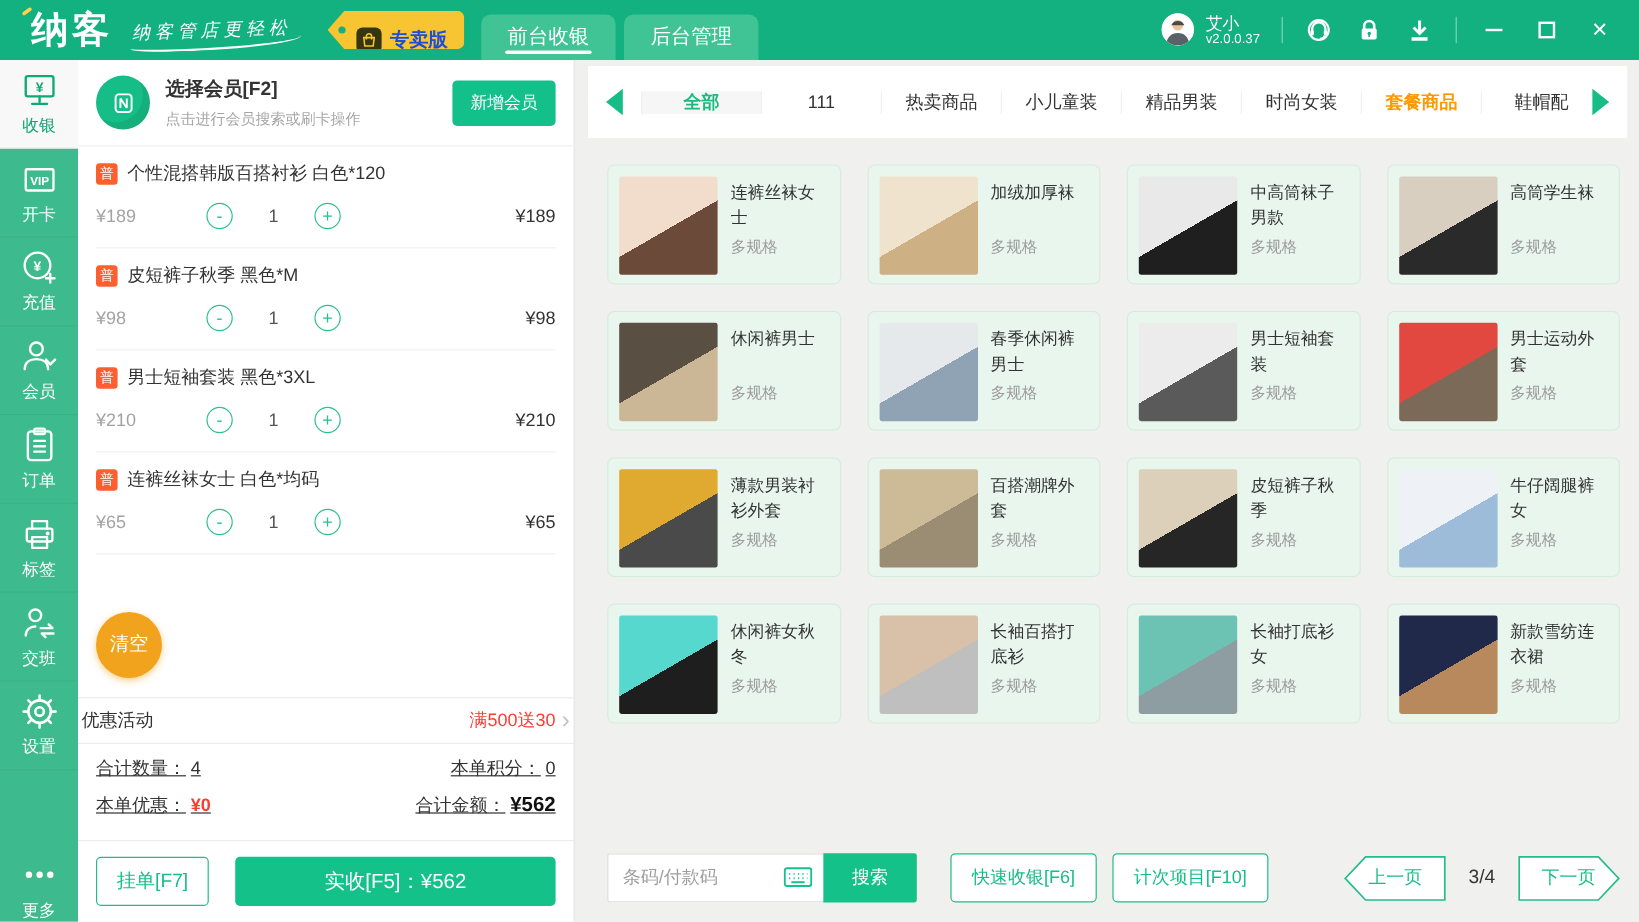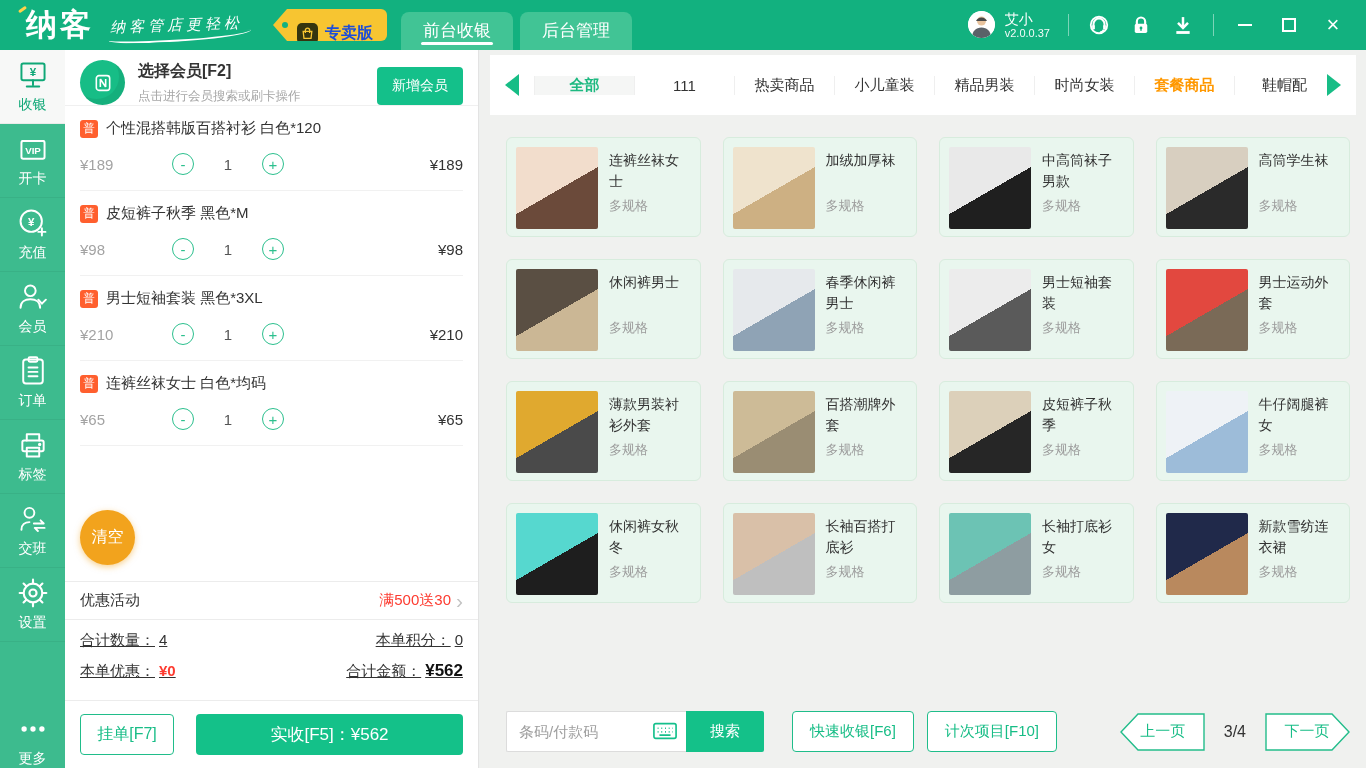--- a/index.html
+++ b/index.html
@@ -33,42 +33,42 @@
   
   .sidebar { position:absolute; top:50px; left:0; bottom:0; width:65px; background:#3dbb8e; display:flex; flex-direction:column; z-index:5; }
   .side-item { height:74px; display:flex; flex-direction:column; align-items:center; justify-content:center; gap:5px; color:#fff; font-size:14px; border-bottom:1px solid rgba(0,0,0,.05); cursor:pointer; }
   .side-item.active { background:#f7f8f7; color:#0fa877; }
   .side-item .icon-slot { width:32px; height:32px; display:flex; align-items:center; justify-content:center; }
   .side-item svg { width:32px; height:32px; }
   .side-more { margin-top:auto; border-bottom:none; height:56px; }
 
   
   .left-panel { position:absolute; top:50px; left:65px; width:414px; bottom:0; background:#fff; border-right:1px solid #e3e3e3; display:flex; flex-direction:column; }
-  .member-header { height:56px; display:flex; align-items:flex-end; padding:0 15px; border-bottom:1px solid #f0f0f0; flex-shrink:0; }
+  .member-header { height:72px; display:flex; align-items:center; padding:0 15px; border-bottom:1px solid #f0f0f0; flex-shrink:0; }
   .member-icon { width:45px; height:45px; border-radius:50%; background:#17bd86; display:flex; align-items:center; justify-content:center; flex-shrink:0; box-shadow:inset -6px -6px 0 rgba(0,0,0,.07); }
   .member-texts { margin-left:13px; }
   .member-title { font-size:16px; font-weight:bold; color:#333; }
   .member-sub { font-size:12.5px; color:#a6a6a6; margin-top:6px; }
   .add-member-btn { margin-left:auto; background:#14c08a; color:#fff; border:none; font-size:14px; padding:10px 15px; border-radius:4px; cursor:pointer; font-family:inherit; }
 
   .cart-list { flex:1; overflow:hidden; padding:0 15px; }
   .cart-item { padding:13px 0 15px; border-bottom:1px solid #f1f1f1; }
   .ci-name-row { display:flex; align-items:center; gap:8px; }
   .ci-badge { width:18px; height:18px; background:#ff5f2e; color:#fff; font-size:11.5px; border-radius:3px; display:flex; align-items:center; justify-content:center; flex-shrink:0; }
   .ci-name { font-size:15px; color:#333; }
   .ci-detail-row { display:flex; align-items:center; margin-top:15px; }
   .ci-price { width:92px; font-size:15px; color:#a3a3a3; }
   .ci-stepper { display:flex; align-items:center; }
   .step-btn { width:22px; height:22px; border-radius:50%; border:1px solid #2cc08e; color:#2cc08e; font-size:15px; display:flex; align-items:center; justify-content:center; cursor:pointer; background:#fff; }
   .ci-qty { width:68px; text-align:center; font-size:15px; color:#555; }
   .ci-total { margin-left:auto; font-size:15px; color:#333; }
 
   .clear-row { padding:12px 15px 16px; flex-shrink:0; }
   .clear-btn { width:55px; height:55px; border-radius:50%; background:#f2a31d; color:#fff; font-size:16px; border:none; cursor:pointer; box-shadow:0 2px 6px rgba(242,163,29,.5); font-family:inherit; }
-  .promo-row { border-top:1px solid #ececec; border-bottom:1px solid #ececec; height:39px; display:flex; align-items:center; padding:0 15px; flex-shrink:0; }
+  .promo-row { border-top:1px solid #ececec; border-bottom:1px solid #ececec; height:39px; display:flex; align-items:center; padding:0 3px; flex-shrink:0; }
   .promo-label { font-size:15px; color:#333; }
   .promo-value { margin-left:auto; font-size:15px; color:#fd3b30; }
   .promo-chevron { color:#c3c3c3; font-size:21px; margin-left:5px; line-height:16px; }
   .totals { padding:11px 15px 9px; flex-shrink:0; }
   .totals-row { display:flex; justify-content:space-between; align-items:baseline; height:30px; font-size:15px; color:#333;text-decoration:underline; }
   .t-red { color:#fd3b30; font-weight:bold; margin-left:4px; }
   .t-plain { margin-left:4px; }
   .t-amount { font-size:17px; font-weight:bold; color:#111; margin-left:4px; }
   .action-row { border-top:1px solid #ececec; padding:13px 15px; display:flex; gap:22px; flex-shrink:0; }
   .hold-btn { width:94px; height:41px; background:#fff; border:1px solid #20bd8a; color:#19bd87; font-size:16px; border-radius:4px; cursor:pointer; font-family:inherit; }

